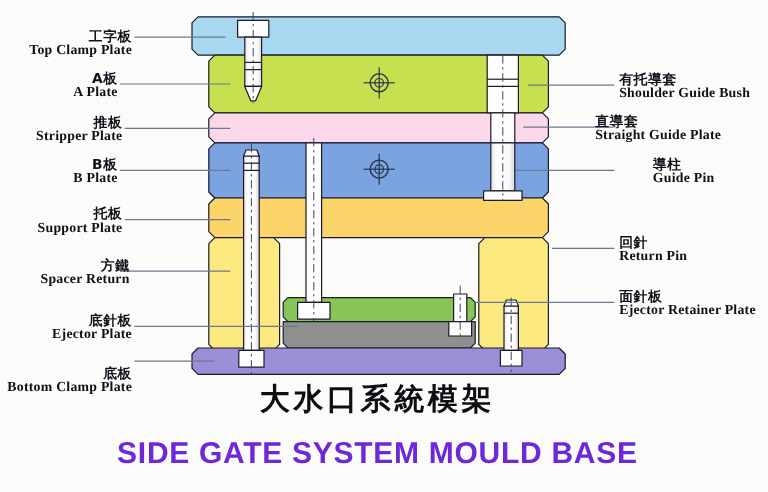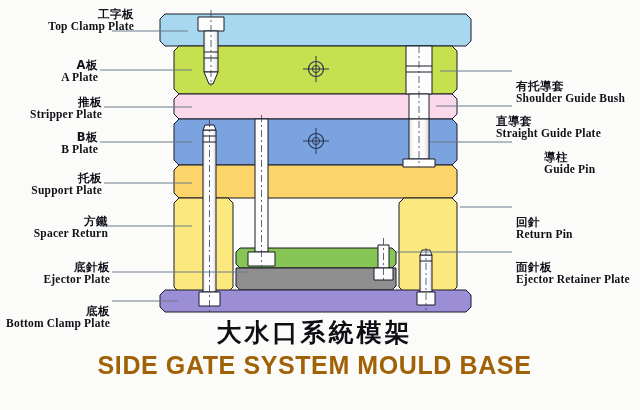--- a/index.html
+++ b/index.html
@@ -18,32 +18,32 @@
     font-family:"DejaVu Sans", sans-serif;
     font-size:11.5px;font-weight:700;color:#12121c;
     letter-spacing:.5px;white-space:nowrap;
   }
   .label .en{
     font-family:Liberation Serif, serif;
     font-size:11.5px;font-weight:700;color:#101018;
     white-space:nowrap;letter-spacing:.2px;
   }
   .label.left{text-align:right;}
-  .label.right{text-align:left;margin-top:20px;}
+  .label.right{text-align:left;}
 
   
   #title{position:absolute;left:0;width:629px;text-align:center;}
   #title .t-cn{
     font-family:"DejaVu Sans", sans-serif;
     font-size:25px;font-weight:700;color:#0d0d14;letter-spacing:3px;
   }
   #title .t-en{
     font-family:"Liberation Sans", sans-serif;
-    font-size:25px;font-weight:700;color:#a16207;letter-spacing:.6px;
-    margin-top:2px;
+    font-size:25px;font-weight:700;color:#6d28d9;letter-spacing:.6px;
+    margin-top:15px;
   }
   svg{display:block;}
 </style>
 </head>
 <body>
 
 <div id="stage">
 
   <svg width="640" height="410" viewBox="0 0 640 410">
 
@@ -161,21 +161,21 @@
 
     <g stroke="#6b7a8c" stroke-width="1">
       <line x1="440" y1="71" x2="512" y2="71"></line>
       <line x1="436" y1="106" x2="512" y2="106"></line>
       <line x1="430" y1="142" x2="512" y2="142"></line>
       <line x1="460" y1="207" x2="512" y2="207"></line>
       <line x1="396" y1="252" x2="512" y2="252"></line>
     </g>
   </svg>
 
-  <div class="label left" style="left:0;top:8px;width:110px;padding-left:24px;">
+  <div class="label left" style="left:0;top:24px;width:110px;">
     <div class="cn">工字板</div>
     <div class="en">Top Clamp Plate</div>
   </div>
 
   <div class="label left" style="left:0;top:59px;width:98px;">
     <div class="cn">A板</div>
     <div class="en">A Plate</div>
   </div>
 
   <div class="label left" style="left:0;top:96px;width:102px;">

